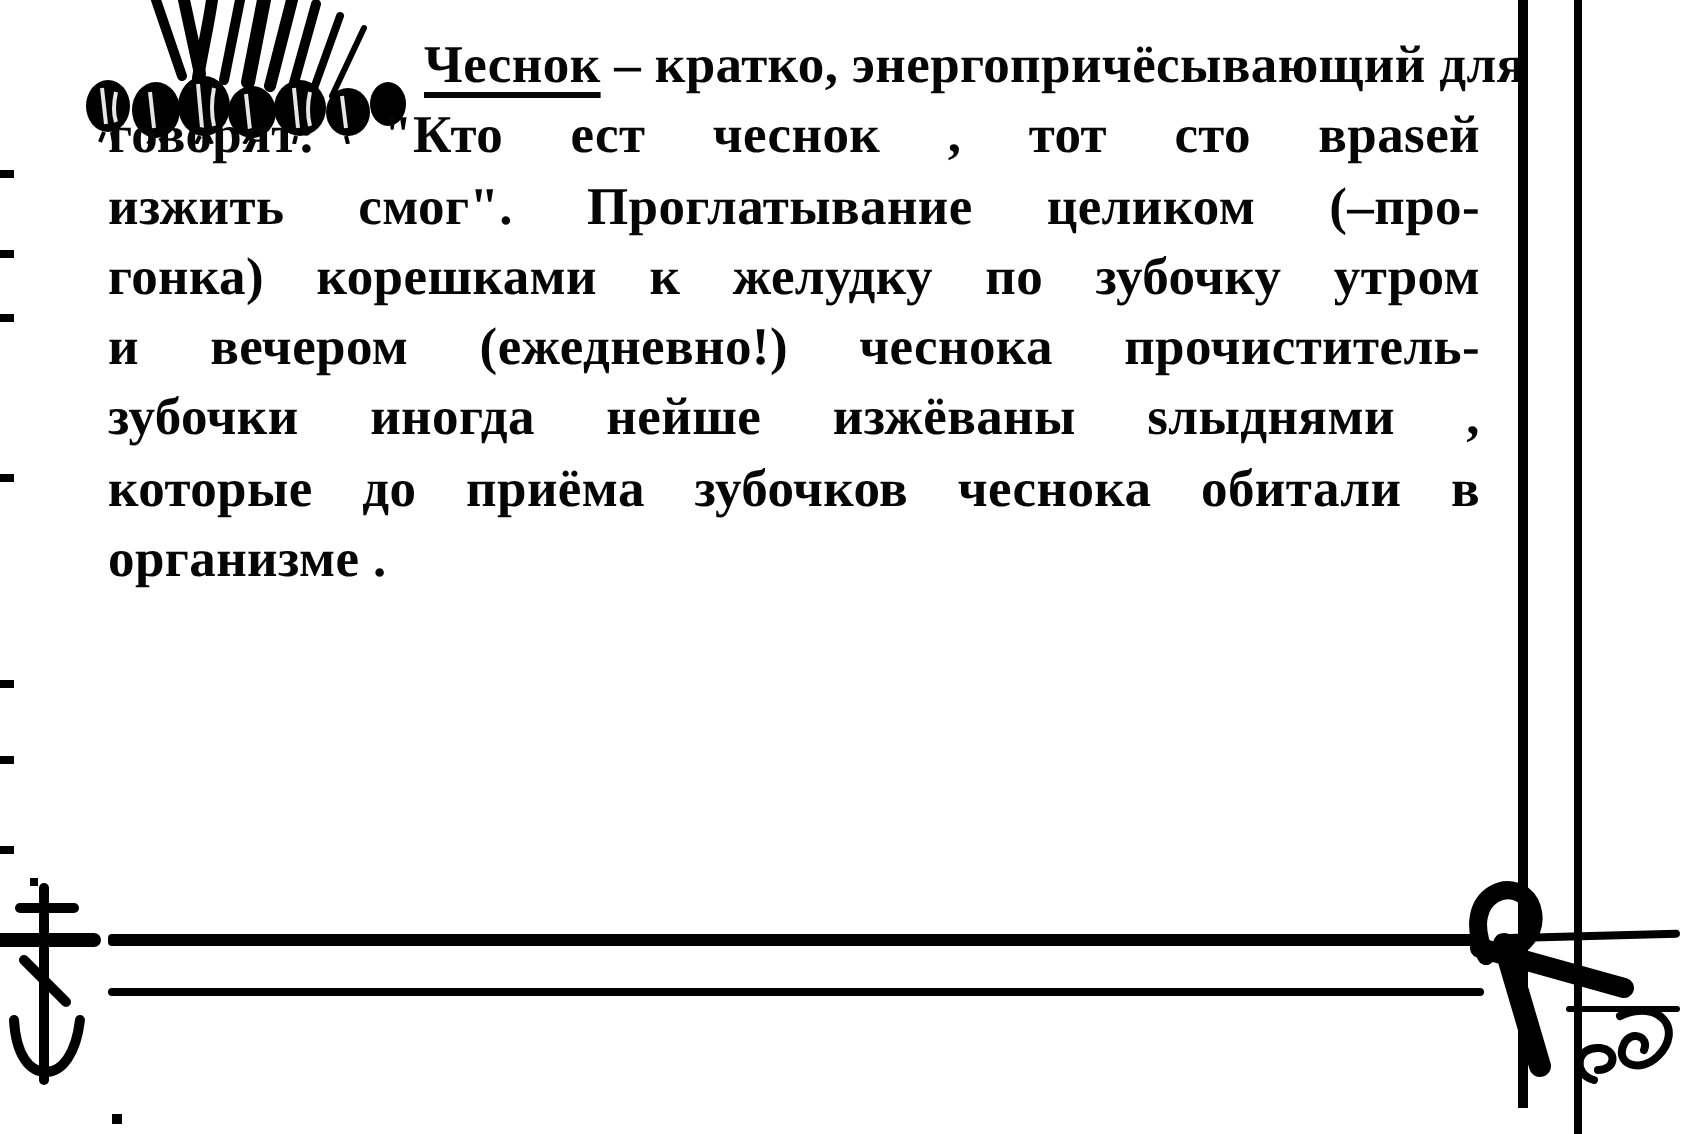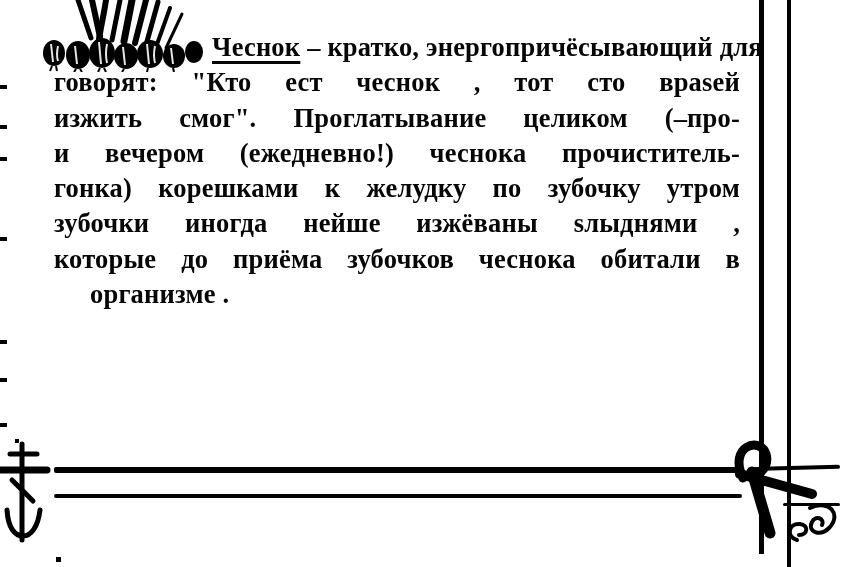--- a/index.html
+++ b/index.html
@@ -1,28 +1,28 @@
 <!DOCTYPE html>
 <html><head>
 <meta charset="utf-8">
 <style>
   html,body{margin:0;padding:0;background:#fff;}
   .page{
     position:relative;width:848px;height:567px;background:#ffffff;overflow:hidden;
     font-family:"Liberation Serif","DejaVu Serif",serif;font-weight:700;color:#060606;
   }
   
-  .textblock{position:absolute;left:54px;top:30px;width:686px;}
+  .textblock{position:absolute;left:54px;top:15px;width:686px;}
   .tline{
     height:35.3px;line-height:35.3px;font-size:26.5px;
     text-align:justify;text-align-last:justify;
     white-space:nowrap;letter-spacing:0.2px;
   }
   .tline.first{padding-left:158px;width:528px;}
-  .tline.last{text-align-last:left;margin-left:36px;}
+  .tline.last{text-align-last:left;}
   .uword{
     text-decoration:underline;
     text-decoration-thickness:3px;
     text-underline-offset:5px;
   }
   
   .vline{position:absolute;background:#000;}
   .vline.inner{left:759px;top:0;width:5px;height:554px;}
   .vline.outer{left:787px;top:0;width:4px;height:567px;}
   
@@ -90,22 +90,22 @@
     </g>
   </svg>
 
   <div class="textblock">
     <div class="tline first">
       <span class="uword">Чеснок</span>
       <span>– кратко, энергопричёсывающий для</span>
     </div>
     <div class="tline">говорят: "Кто ест чеснок , тот сто враsей</div>
     <div class="tline">изжить смог". Проглатывание целиком (–про-</div>
+    <div class="tline">гонка) корешками к желудку по зубочку утром</div>
     <div class="tline">и вечером (ежедневно!) чеснока прочиститель-</div>
-    <div class="tline">гонка) корешками к желудку по зубочку утром</div>
     <div class="tline">зубочки иногда нейше изжёваны sлыднями ,</div>
     <div class="tline">которые до приёма зубочков чеснока обитали в</div>
     <div class="tline last">организме .</div>
   </div>
 
   <div class="vline inner"></div>
   <div class="vline outer"></div>
 
   <div class="hrule rule1"></div>
   <div class="hrule rule2"></div>

